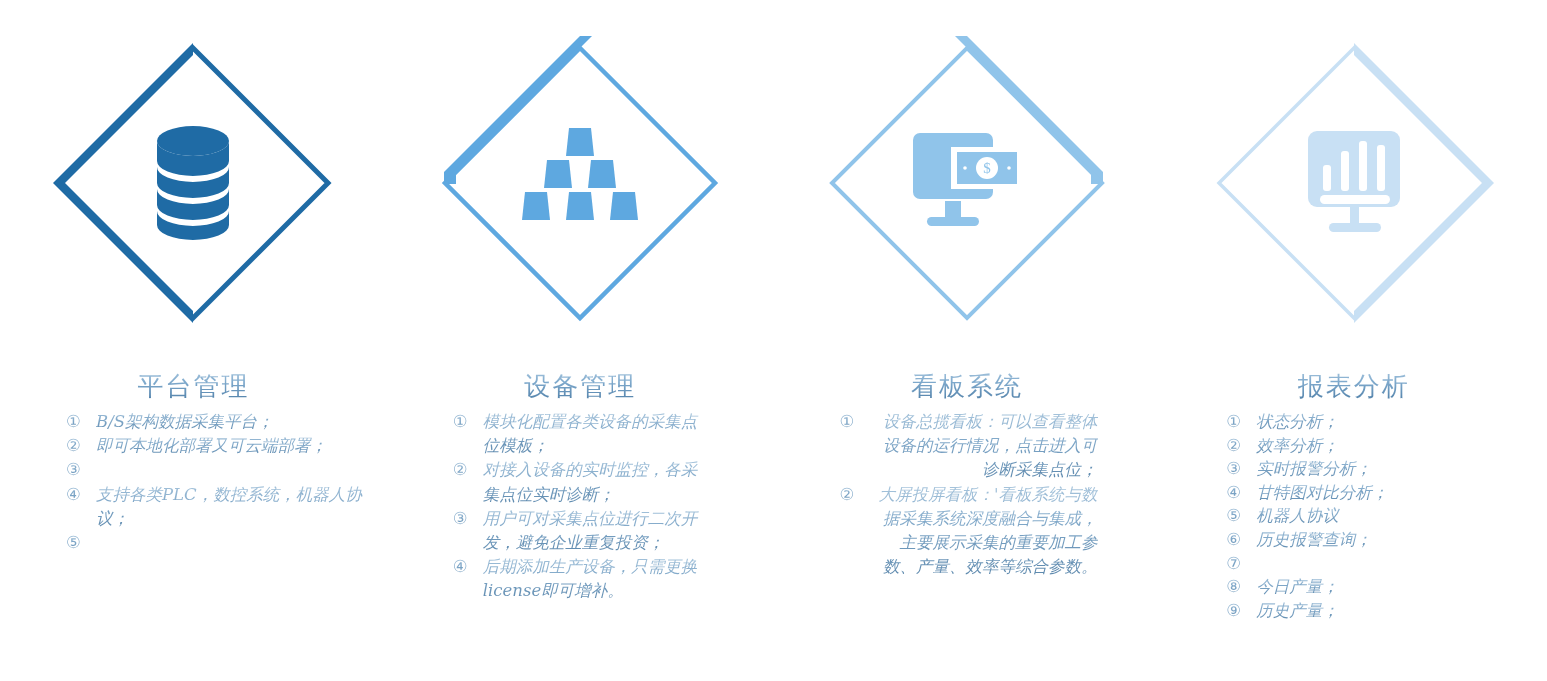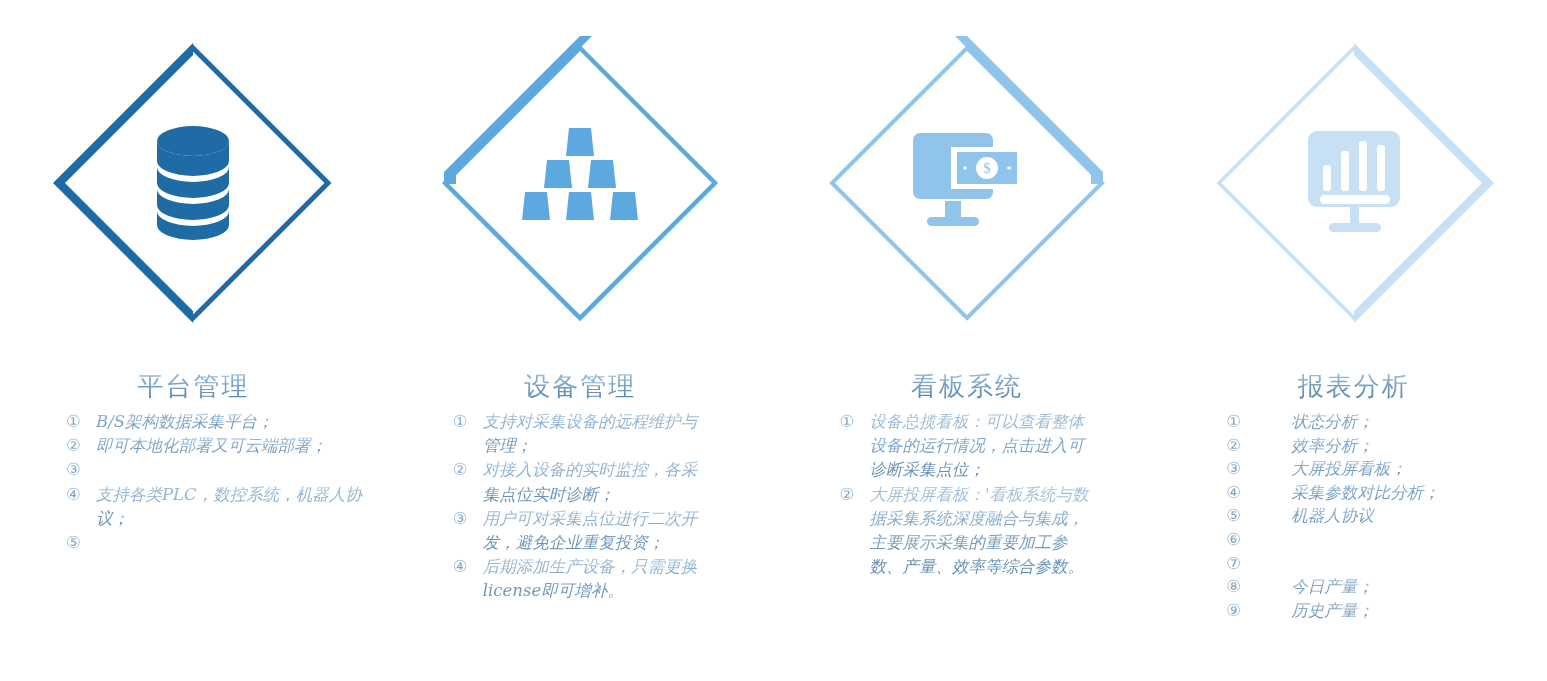--- a/index.html
+++ b/index.html
@@ -104,24 +104,24 @@
   }
 
   
   .col-0 .bullets { padding-left: 66px; padding-right: 10px; }
   .col-0 .bullet .btext { max-width: 268px; }
 
   .col-1 .bullets { padding-left: 66px; padding-right: 28px; }
   .col-1 .bullet .btext { max-width: 228px; }
 
   .col-2 .bullets { padding-left: 66px; padding-right: 28px; }
-  .col-2 .bullet .btext { max-width: 228px; }
+  .col-2 .bullet .btext { max-width: 228px; text-align: right; }
 
   .col-3 .bullets { padding-left: 66px; padding-right: 10px; }
-  .col-3 .bullet .btext { max-width: 260px; margin-left: 35px; }
+  .col-3 .bullet .btext { max-width: 260px; }
 
   .col-3 .bullet { line-height: 23.6px; }
 </style>
 </head>
 <body>
 
 <div class="board">
   <div class="columns">
 
     <div class="column col-0">
@@ -182,21 +182,21 @@
             <path d="M 33 9 L 55 9 L 58 37 L 30 37 Z"></path>
           </g>
         </svg>
       </div>
 
       <div class="col-title">设备管理</div>
 
       <ul class="bullets">
         <li class="bullet">
           <span class="marker">①</span>
-          <span class="btext">支持对采集设备的远程维护与管理；</span>
+          <span class="btext">模块化配置各类设备的采集点位模板；</span>
         </li>
         <li class="bullet">
           <span class="marker">②</span>
           <span class="btext">对接入设备的实时监控，各采集点位实时诊断；</span>
         </li>
         <li class="bullet">
           <span class="marker">③</span>
           <span class="btext">用户可对采集点位进行二次开发，避免企业重复投资；</span>
         </li>
         <li class="bullet">
@@ -268,32 +268,33 @@
         <li class="bullet">
           <span class="marker">①</span>
           <span class="btext">状态分析；</span>
         </li>
         <li class="bullet">
           <span class="marker">②</span>
           <span class="btext">效率分析；</span>
         </li>
         <li class="bullet">
           <span class="marker">③</span>
-          <span class="btext">大屏投屏看板；</span>
+          <span class="btext">实时报警分析；</span>
         </li>
         <li class="bullet">
           <span class="marker">④</span>
-          <span class="btext">采集参数对比分析；</span>
+          <span class="btext">甘特图对比分析；</span>
         </li>
         <li class="bullet">
           <span class="marker">⑤</span>
           <span class="btext">机器人协议</span>
         </li>
         <li class="bullet">
           <span class="marker">⑥</span>
+          <span class="btext">历史报警查询；</span>
         </li>
         <li class="bullet">
           <span class="marker">⑦</span>
         </li>
         <li class="bullet">
           <span class="marker">⑧</span>
           <span class="btext">今日产量；</span>
         </li>
         <li class="bullet">
           <span class="marker">⑨</span>

